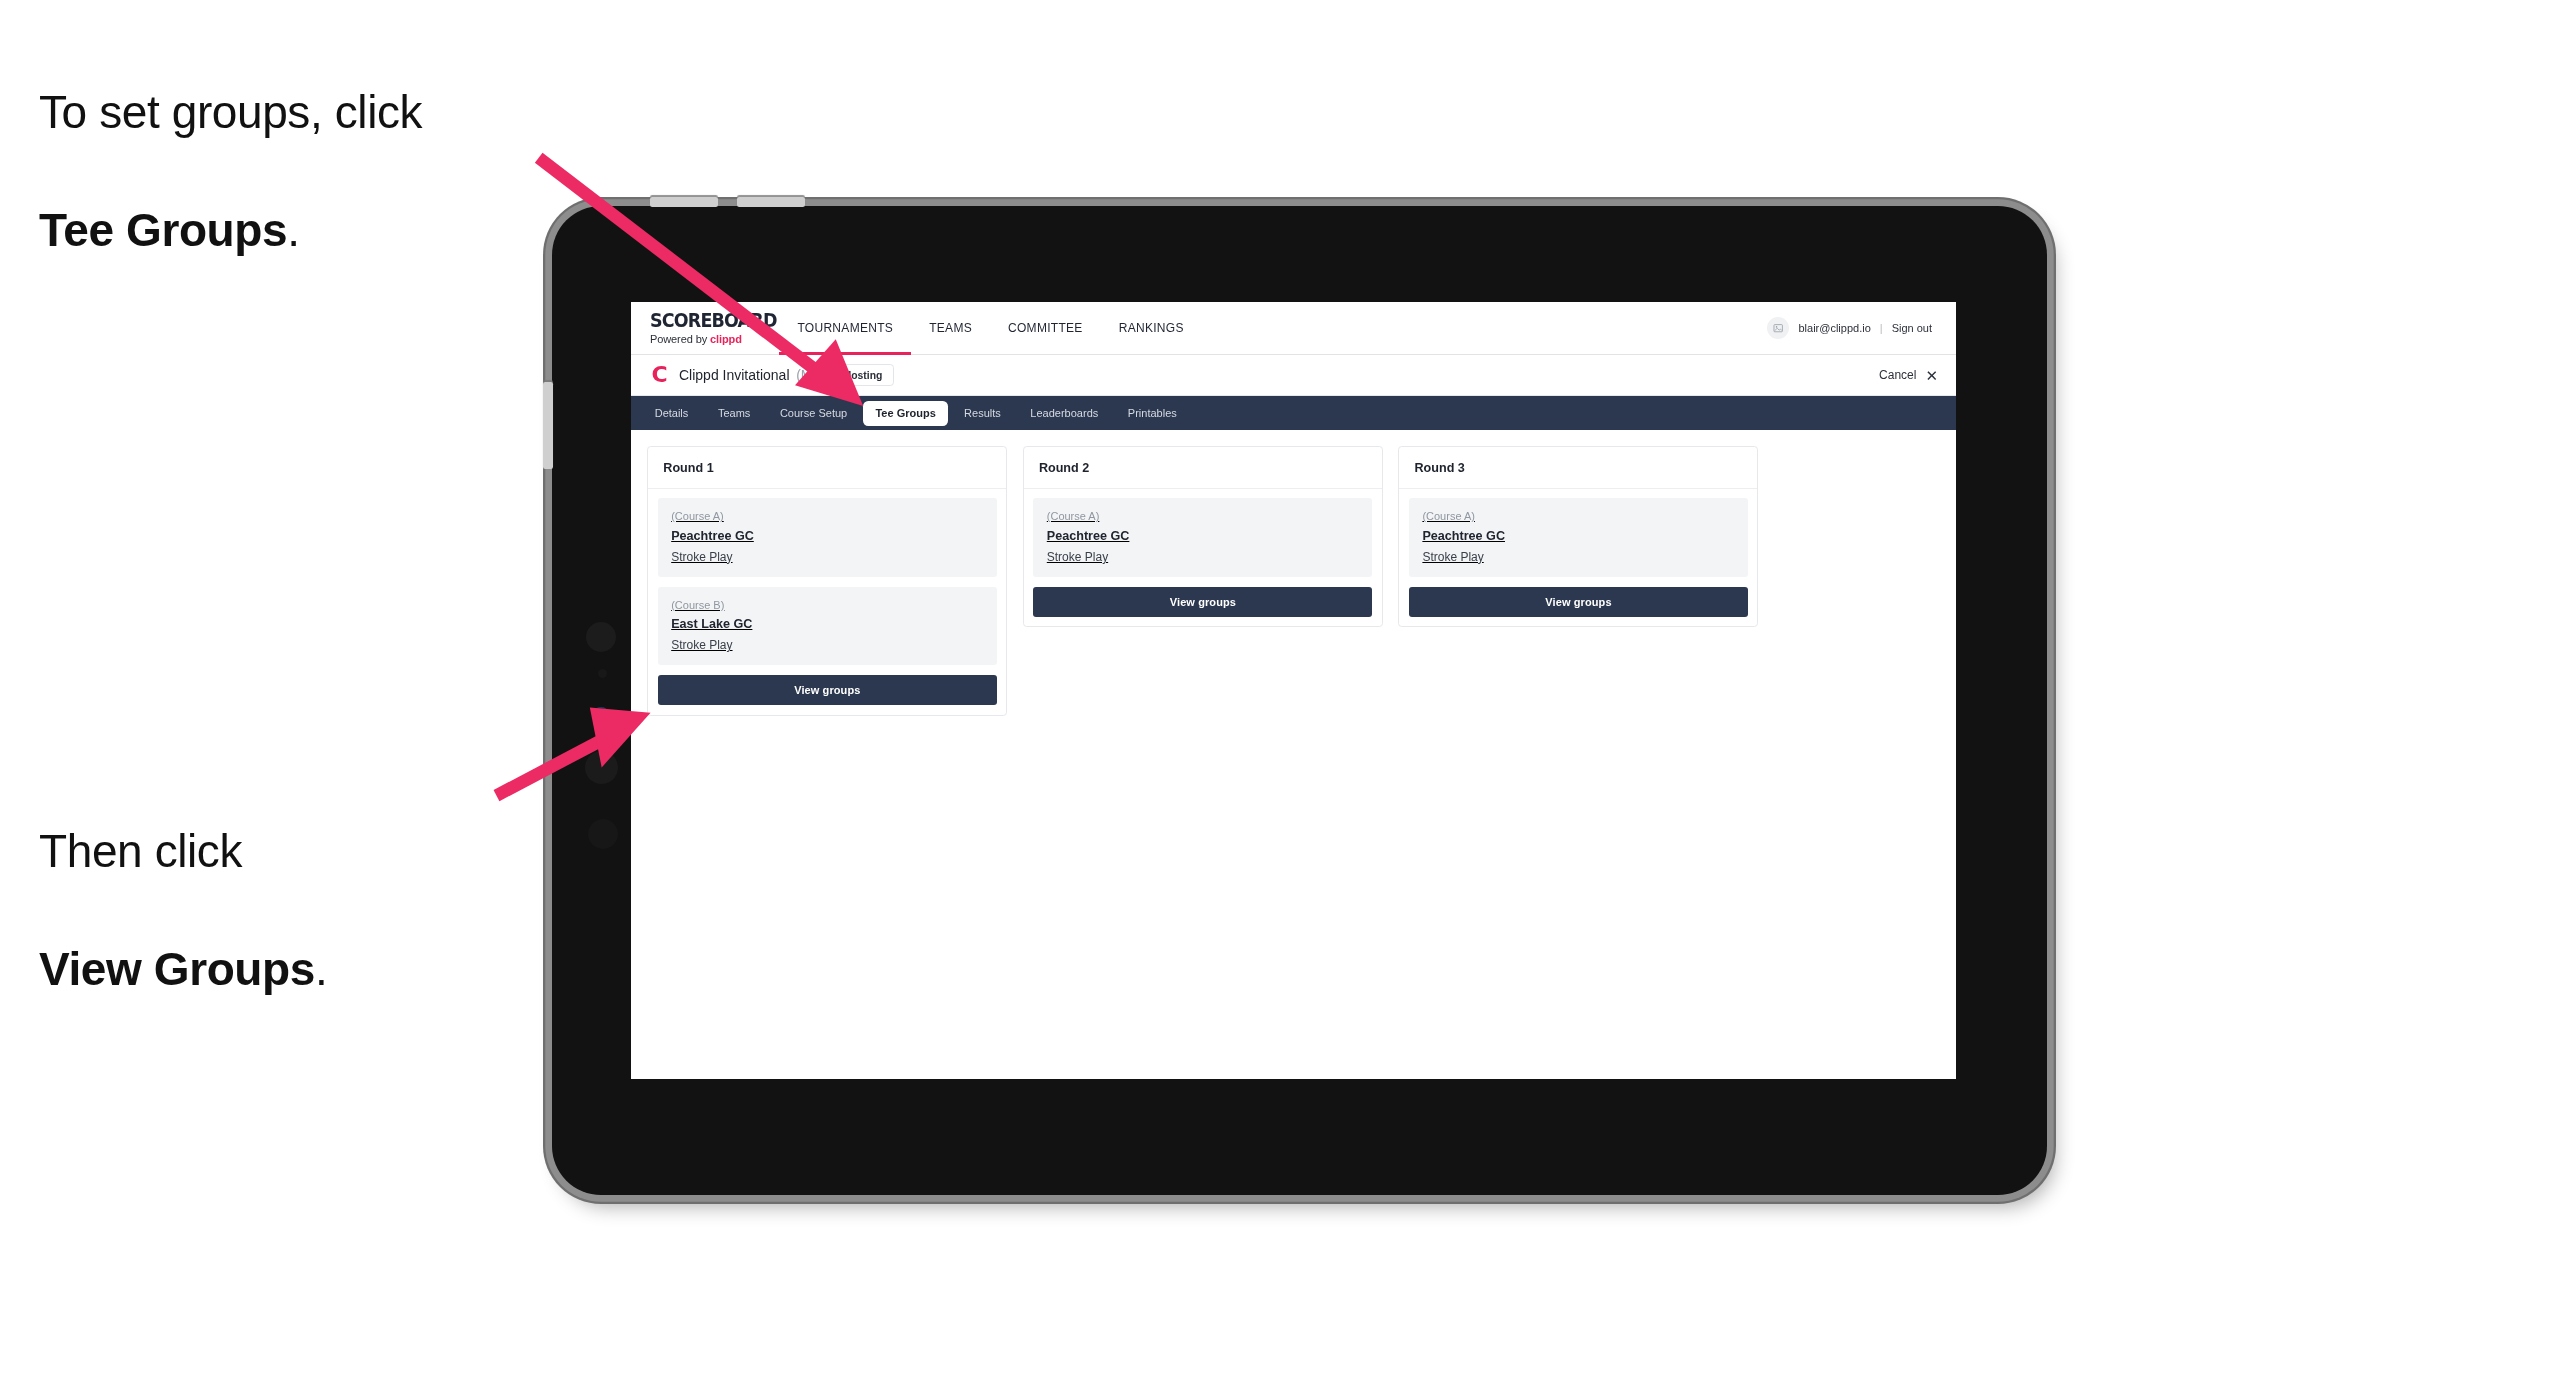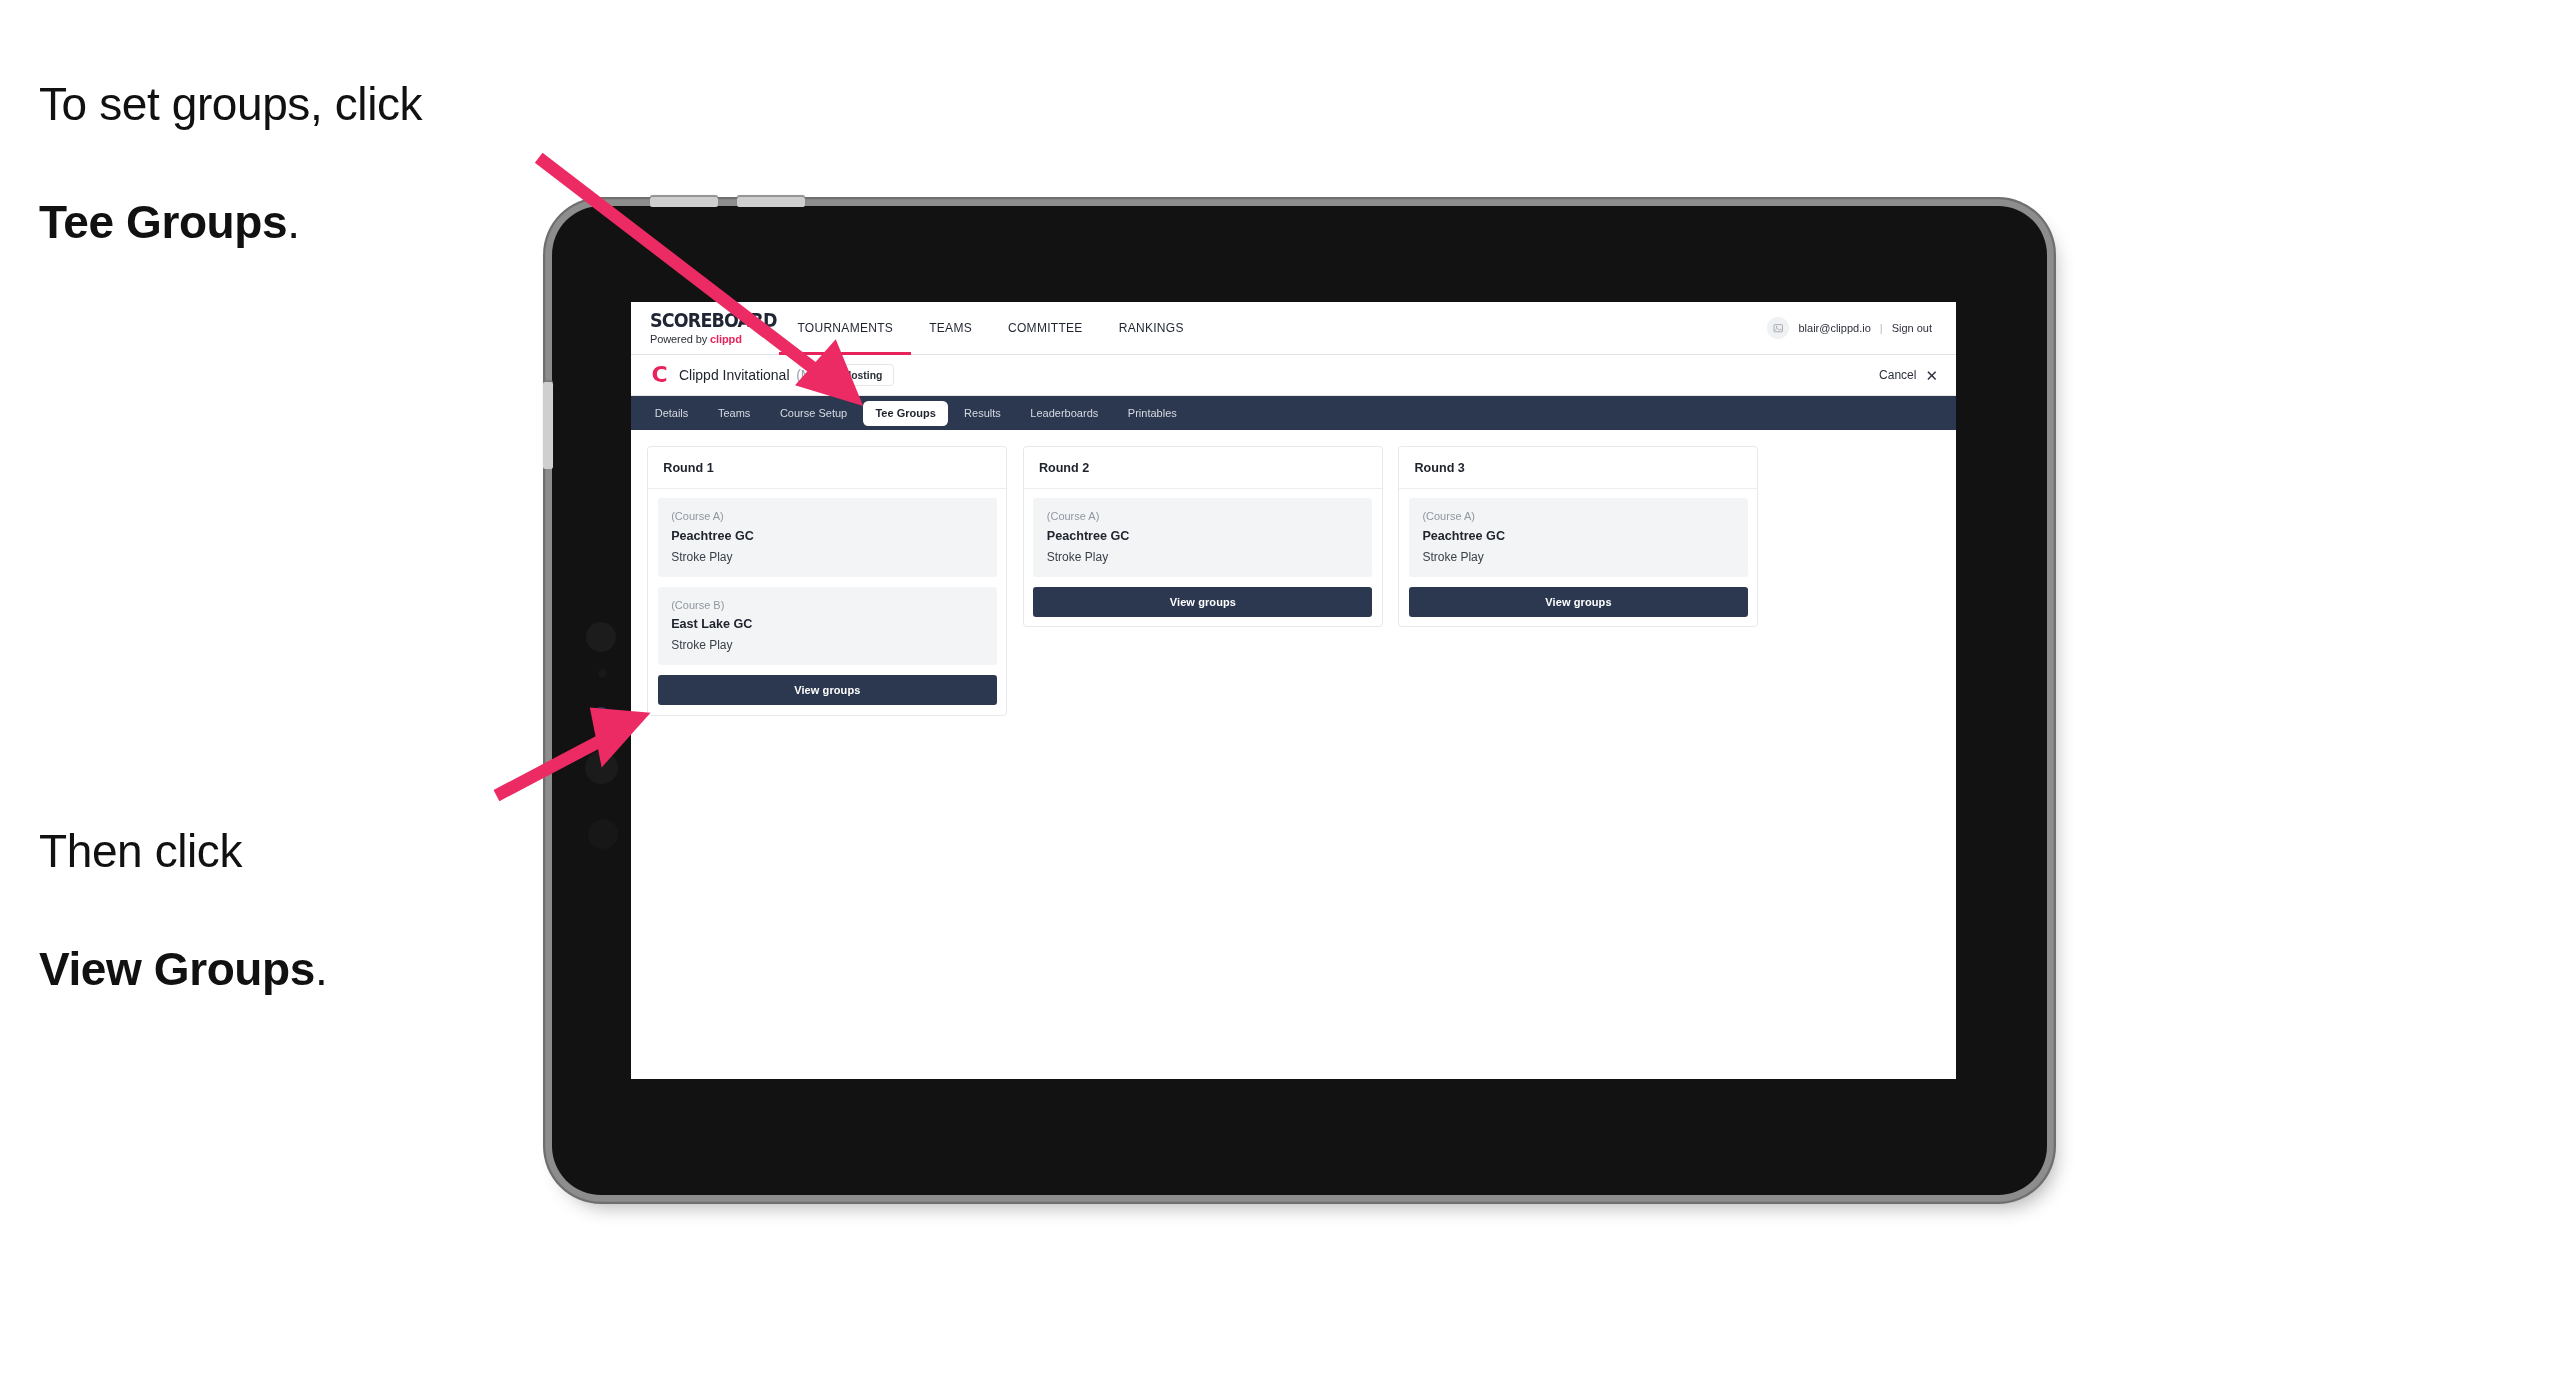--- a/index.html
+++ b/index.html
@@ -15,21 +15,21 @@
   .annotation {
     position: absolute;
     color: #111111;
     font-size: 46px;
     line-height: 1.28;
     letter-spacing: -0.4px;
     white-space: pre-line;
   }
   .annotation .ln { display: block; }
   .annotation .bold { font-weight: 700; }
-  #anno-1 { left: 39px; top: 16px; }
+  #anno-1 { left: 39px; top: 24px; }
   #anno-2 { left: 39px; top: 763px; }
 
   .arrow-layer { position: absolute; left: 0; top: 0; width: 2576px; height: 1386px; pointer-events: none; }
 
   
   .tablet {
     position: absolute;
     left: 552px; top: 206px;
     width: 1495px; height: 989px;
     background: #121212;
@@ -153,21 +153,21 @@
   }
   .round-card {
     width: 360px; background: #ffffff;
     border: 0.7px solid #e6e8ec; border-radius: 3.7px;
     overflow: hidden;
   }
   .round-head {
     padding: 13.3px 15px; border-bottom: 0.7px solid #eceef1;
     font-size: 12.6px; font-weight: 700; color: #1d222c;
   }
-  .round-body { padding: 9.6px; }
+  .round-body { padding: 9.6px; text-decoration: underline; }
   .course-block {
     background: #f3f4f6; border-radius: 3px;
     padding: 12px 13.3px 13.3px 13.3px; margin-bottom: 9.6px;
   }
   .course-tag { font-size: 11px; color: #9097a1; margin-bottom: 6.7px; }
   .course-name { font-size: 12.6px; font-weight: 700; color: #20252f; margin-bottom: 6.7px; }
   .course-format { font-size: 12px; color: #3a404a; }
   .view-groups-btn {
     width: 100%; background: #2c3850; color: #ffffff;
     border: none; border-radius: 3px; height: 30px;

